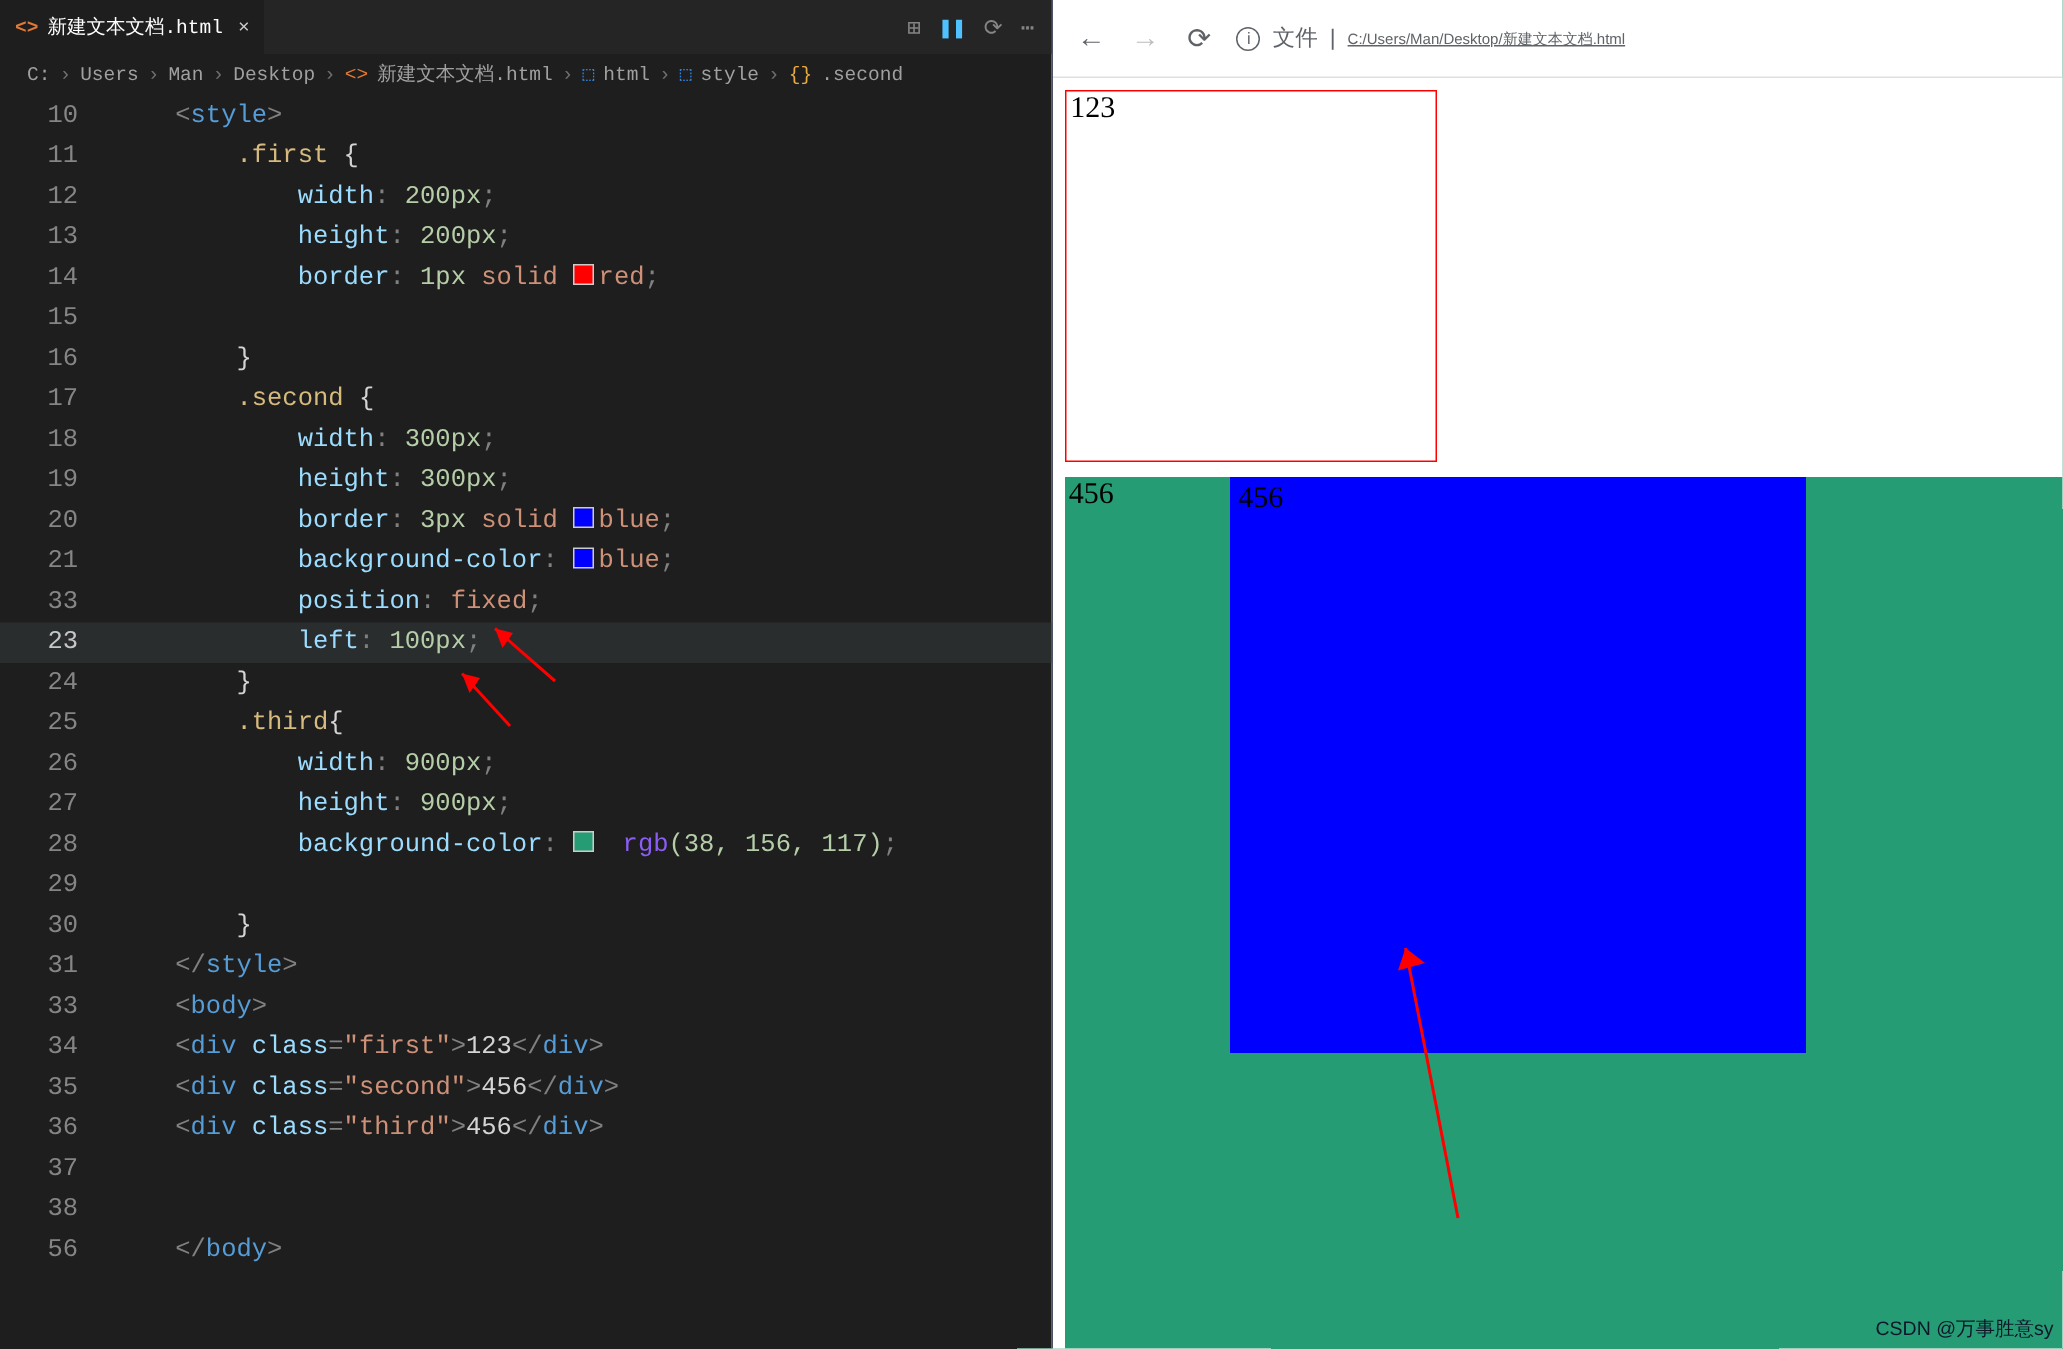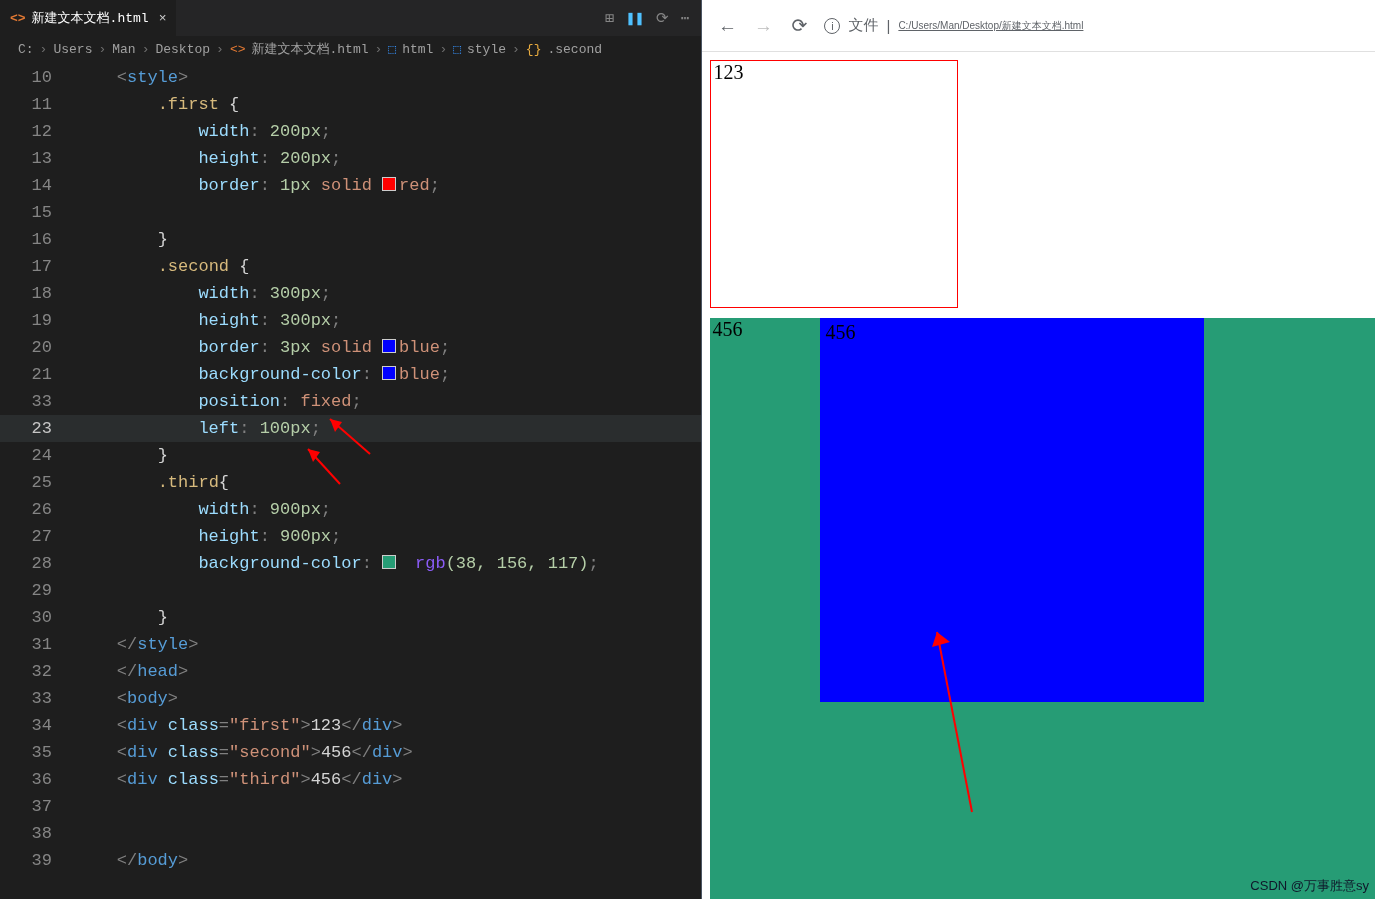--- a/index.html
+++ b/index.html
@@ -173,24 +173,20 @@
       </div>
     <div class="code-line">
         <div class="gutter">30</div>
         <div class="ln-content">        <span class="brace">}</span></div>
       </div>
     <div class="code-line">
         <div class="gutter">31</div>
         <div class="ln-content">    <span class="punct">&lt;/</span><span class="tag">style</span><span class="punct">&gt;</span></div>
       </div>
     <div class="code-line">
-        <div class="gutter">32</div>
-        <div class="ln-content">    <span class="punct">&lt;/</span><span class="tag">head</span><span class="punct">&gt;</span></div>
-      </div>
-    <div class="code-line">
         <div class="gutter">33</div>
         <div class="ln-content">    <span class="punct">&lt;</span><span class="tag">body</span><span class="punct">&gt;</span></div>
       </div>
     <div class="code-line">
         <div class="gutter">34</div>
         <div class="ln-content">    <span class="punct">&lt;</span><span class="tag">div</span> <span class="attr">class</span><span class="punct">=</span><span class="str">"</span><span class="str">first</span><span class="str">"</span><span class="punct">&gt;</span><span>123</span><span class="punct">&lt;/</span><span class="tag">div</span><span class="punct">&gt;</span></div>
       </div>
     <div class="code-line">
         <div class="gutter">35</div>
         <div class="ln-content">    <span class="punct">&lt;</span><span class="tag">div</span> <span class="attr">class</span><span class="punct">=</span><span class="str">"</span><span class="str">second</span><span class="str">"</span><span class="punct">&gt;</span><span>456</span><span class="punct">&lt;/</span><span class="tag">div</span><span class="punct">&gt;</span></div>
@@ -201,21 +197,21 @@
       </div>
     <div class="code-line">
         <div class="gutter">37</div>
         <div class="ln-content"> </div>
       </div>
     <div class="code-line">
         <div class="gutter">38</div>
         <div class="ln-content"> </div>
       </div>
     <div class="code-line">
-        <div class="gutter">39</div>
+        <div class="gutter">56</div>
         <div class="ln-content">    <span class="punct">&lt;/</span><span class="tag">body</span><span class="punct">&gt;</span></div>
       </div>
   </div>
 
   <svg class="arrow" style="left:320px; top:414px; width:60px; height:50px;">
       <line x1="50" y1="40" x2="10" y2="5" stroke="red" stroke-width="2"></line>
       <polygon points="10,5 22,8 15,18" fill="red"></polygon>
     </svg>
   <svg class="arrow" style="left:300px; top:444px; width:50px; height:50px;">
       <line x1="40" y1="40" x2="8" y2="5" stroke="red" stroke-width="2"></line>

